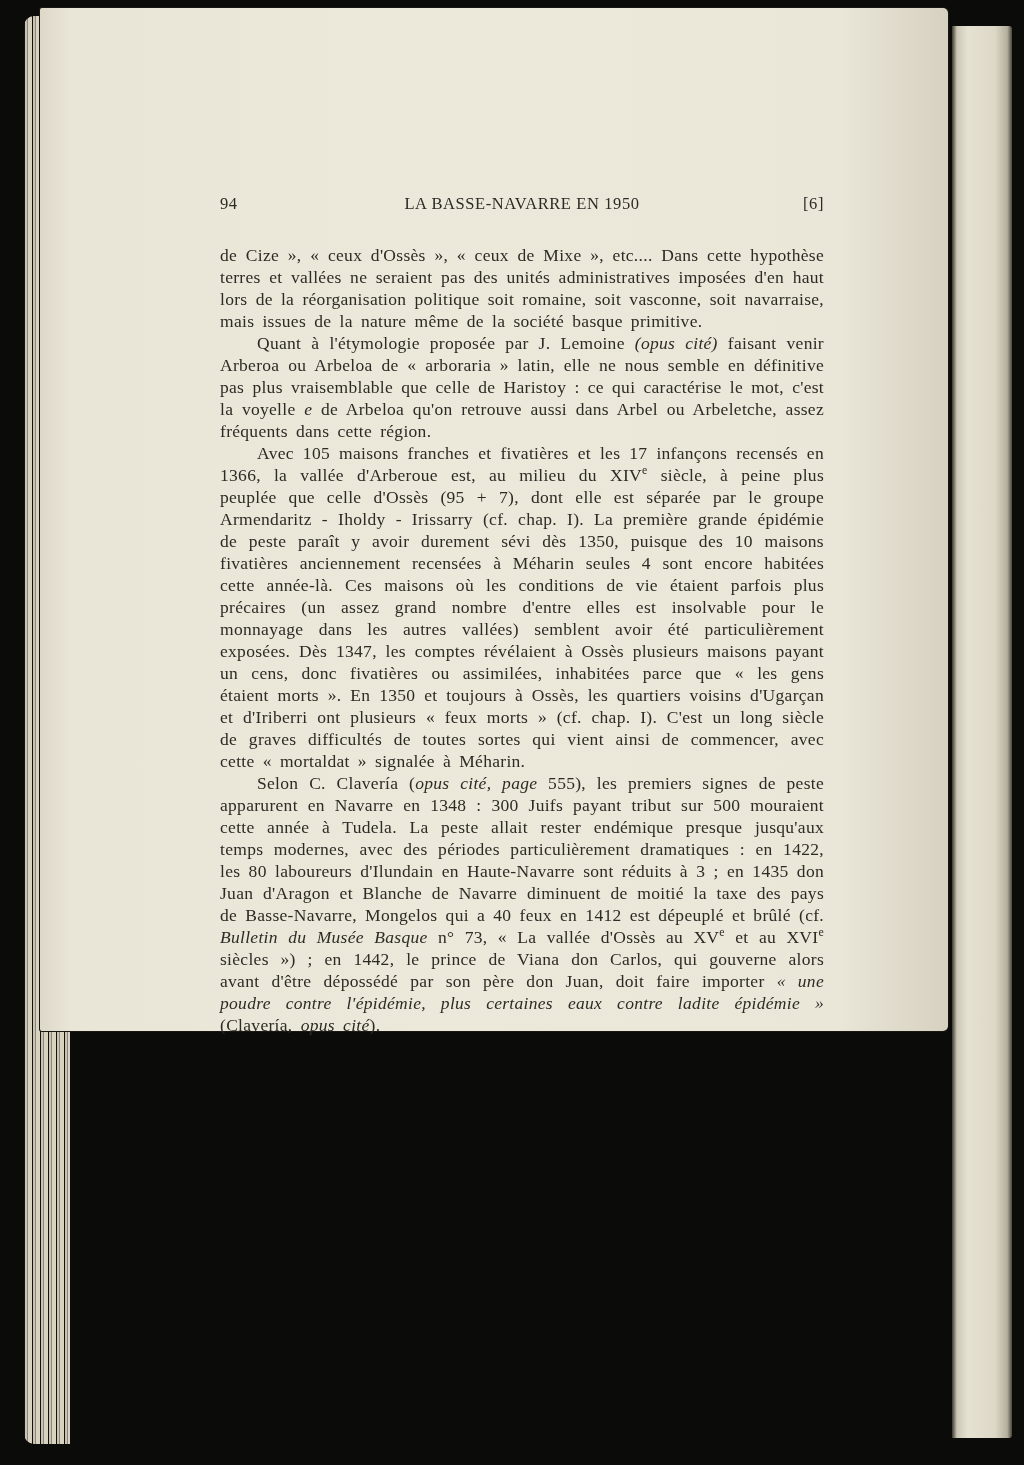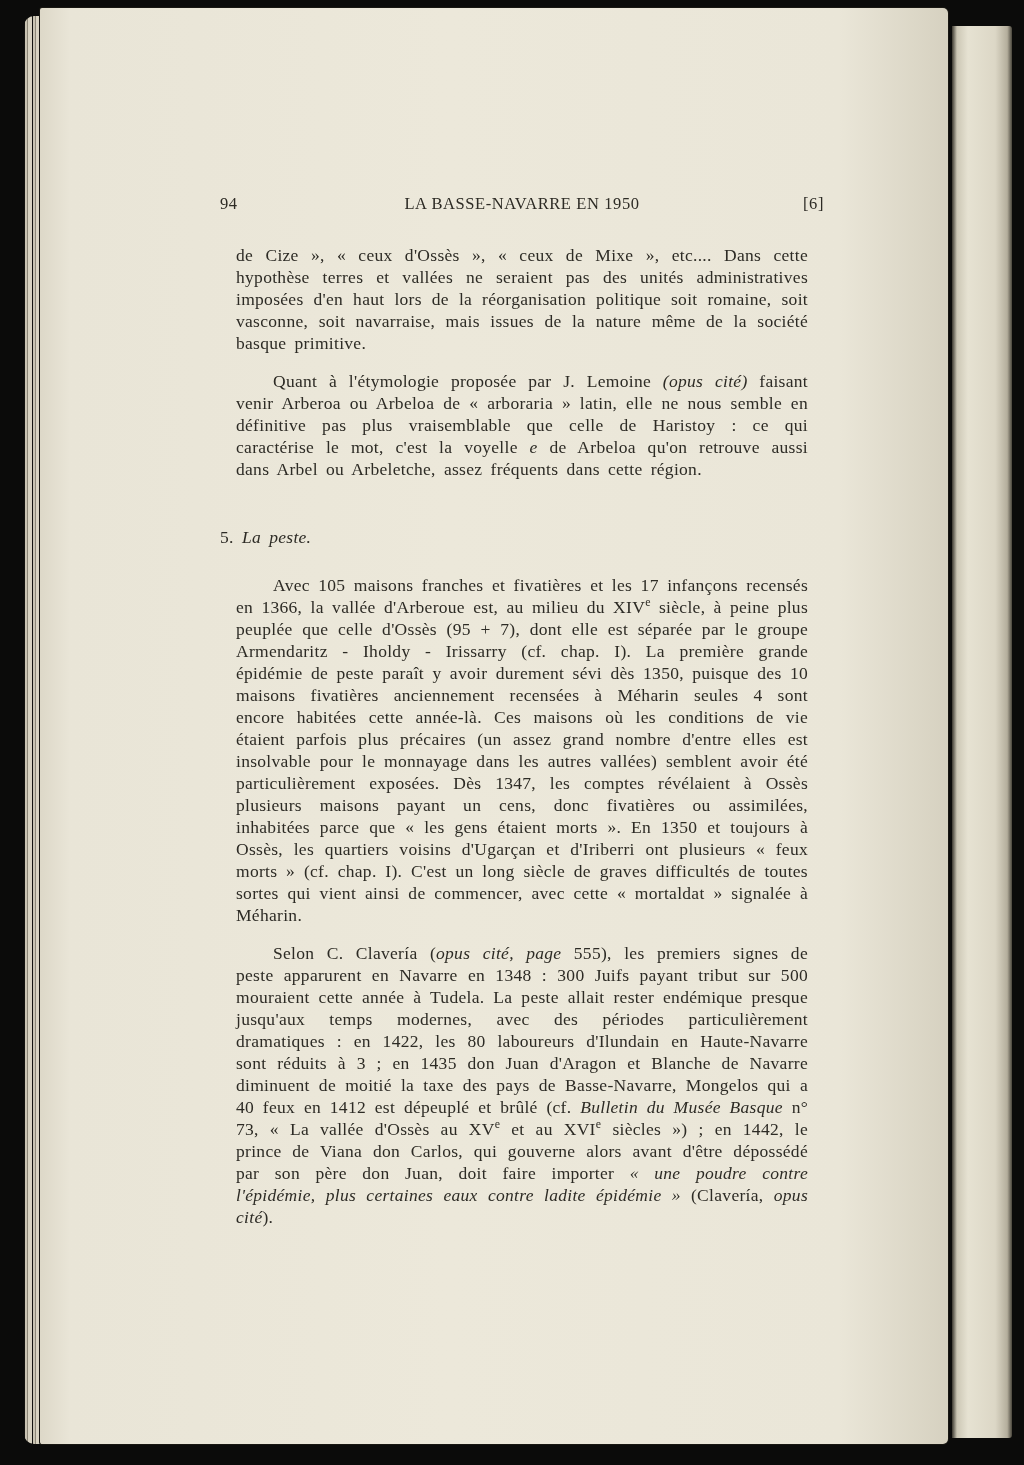--- a/index.html
+++ b/index.html
@@ -10,21 +10,21 @@
     position:relative;overflow:hidden;
   }
   .scan{position:absolute;inset:0;}
   .edge-stack{
     position:absolute;left:24px;top:16px;width:46px;height:1428px;
     border-radius:10px 0 0 10px;
     background:repeating-linear-gradient(90deg,
       #13120f 0 1px,#c9c3b2 1px 3px,#8d8778 3px 4px,#d8d2c1 4px 8px);
   }
   .paper{
-    position:absolute;left:40px;top:8px;width:908px;height:1436px;
+    position:absolute;left:40px;top:8px;width:908px;height:1023px;
     border-radius:2px 5px 5px 2px;
     background:linear-gradient(90deg,
       #ddd8c8 0,#e9e5d7 30px,#ece8da 45%,#eae6d8 88%,#d6d1c0 100%);
     box-shadow:0 0 0 1px #181712;
   }
   .next-page{
     position:absolute;left:952px;top:26px;width:60px;height:1412px;
     border-radius:0 3px 3px 0;
     background:linear-gradient(90deg,
       #3c3930 0,#ccc7b5 5px,#e6e2d2 16px,#dcd7c6 72%,#b4ae9c 92%,#4a463c 100%);
@@ -39,21 +39,21 @@
   }
   .pnum{text-align:left;}
   .rtitle{text-align:center;}
   .bnum{text-align:right;}
   .body{
     margin-top:30px;
     font-size:17.5px;line-height:22px;
     text-align:justify;text-justify:inter-word;
     letter-spacing:0.3px;word-spacing:3.5px;
   }
-  .para{margin:16px;}
+  .para{margin:0;}
   .indent{text-indent:37px;}
   .section-heading{
     margin:46px 0 26px;font-size:17.5px;text-align:left;
   }
   sup{font-size:68%;line-height:0;}
 </style>
 </head>
 <body>
 
 <div class="scan">
@@ -61,20 +61,19 @@
   <div class="paper">
     <div class="text-col">
       <div class="header">
         <span class="pnum">94</span>
         <span class="rtitle">LA BASSE-NAVARRE EN 1950</span>
         <span class="bnum">[6]</span>
       </div>
       <div class="body">
         <p class="para"><span>de Cize », « ceux d'Ossès », « ceux de Mixe », etc.... Dans cette hypothèse terres et vallées ne seraient pas des unités administratives imposées d'en haut lors de la réorganisation politique soit romaine, soit vasconne, soit navarraise, mais issues de la nature même de la société basque primitive.</span></p>
         <p class="para indent"><span>Quant à l'étymologie proposée par J. Lemoine </span><span style="font-style: italic;">(opus cité)</span><span> faisant venir Arberoa ou Arbeloa de « arboraria » latin, elle ne nous semble en définitive pas plus vraisemblable que celle de Haristoy : ce qui caractérise le mot, c'est la voyelle </span><span style="font-style: italic;">e</span><span> de Arbeloa qu'on retrouve aussi dans Arbel ou Arbeletche, assez fréquents dans cette région.</span></p>
-        <p class="section-heading"><span>5. </span><span style="font-style: italic;">La peste.</span></p>
         <p class="para indent"><span>Avec 105 maisons franches et fivatières et les 17 infançons recensés en 1366, la vallée d'Arberoue est, au milieu du XIV</span><sup>e</sup><span> siècle, à peine plus peuplée que celle d'Ossès (95 + 7), dont elle est séparée par le groupe Armendaritz - Iholdy - Irissarry (cf. chap. I). La première grande épidémie de peste paraît y avoir durement sévi dès 1350, puisque des 10 maisons fivatières anciennement recensées à Méharin seules 4 sont encore habitées cette année-là. Ces maisons où les conditions de vie étaient parfois plus précaires (un assez grand nombre d'entre elles est insolvable pour le monnayage dans les autres vallées) semblent avoir été particulièrement exposées. Dès 1347, les comptes révélaient à Ossès plusieurs maisons payant un cens, donc fivatières ou assimilées, inhabitées parce que « les gens étaient morts ». En 1350 et toujours à Ossès, les quartiers voisins d'Ugarçan et d'Iriberri ont plusieurs « feux morts » (cf. chap. I). C'est un long siècle de graves difficultés de toutes sortes qui vient ainsi de commencer, avec cette « mortaldat » signalée à Méharin.</span></p>
         <p class="para indent"><span>Selon C. Clavería (</span><span style="font-style: italic;">opus cité, page</span><span> 555), les premiers signes de peste apparurent en Navarre en 1348 : 300 Juifs payant tribut sur 500 mouraient cette année à Tudela. La peste allait rester endémique presque jusqu'aux temps modernes, avec des périodes particulièrement dramatiques : en 1422, les 80 laboureurs d'Ilundain en Haute-Navarre sont réduits à 3 ; en 1435 don Juan d'Aragon et Blanche de Navarre diminuent de moitié la taxe des pays de Basse-Navarre, Mongelos qui a 40 feux en 1412 est dépeuplé et brûlé (cf. </span><span style="font-style: italic;">Bulletin du Musée Basque</span><span> n° 73, « La vallée d'Ossès au XV</span><sup>e</sup><span> et au XVI</span><sup>e</sup><span> siècles ») ; en 1442, le prince de Viana don Carlos, qui gouverne alors avant d'être dépossédé par son père don Juan, doit faire importer </span><span style="font-style: italic;">« une poudre contre l'épidémie, plus certaines eaux contre ladite épidémie »</span><span> (Clavería, </span><span style="font-style: italic;">opus cité</span><span>).</span></p>
       </div>
     </div>
   </div>
   <div class="next-page"></div>
 </div>
 
 </body></html>

